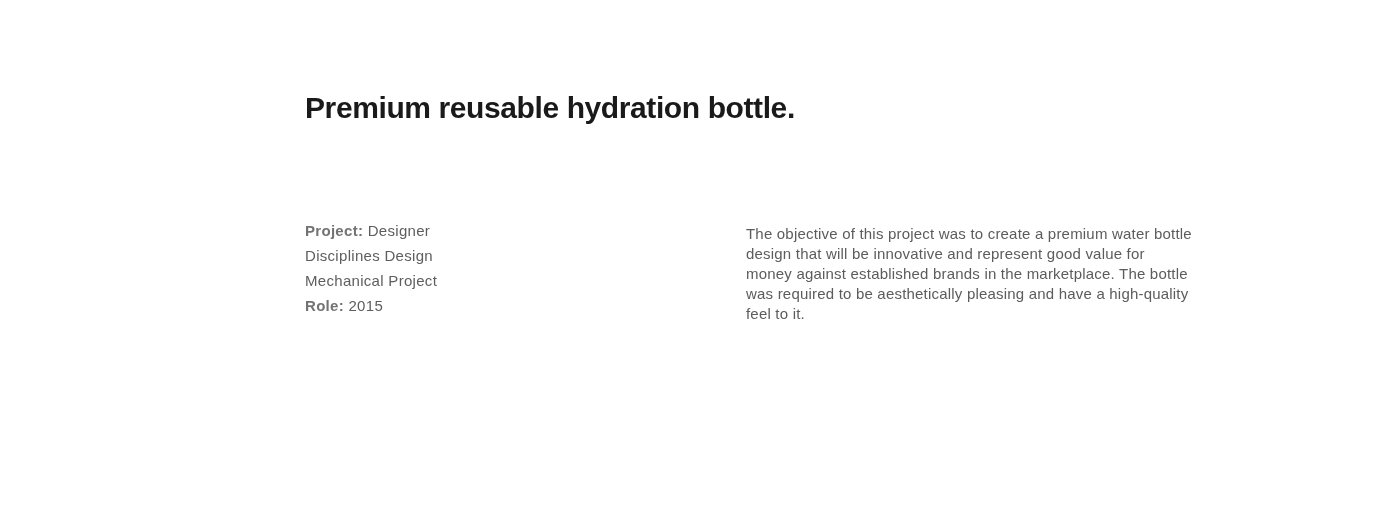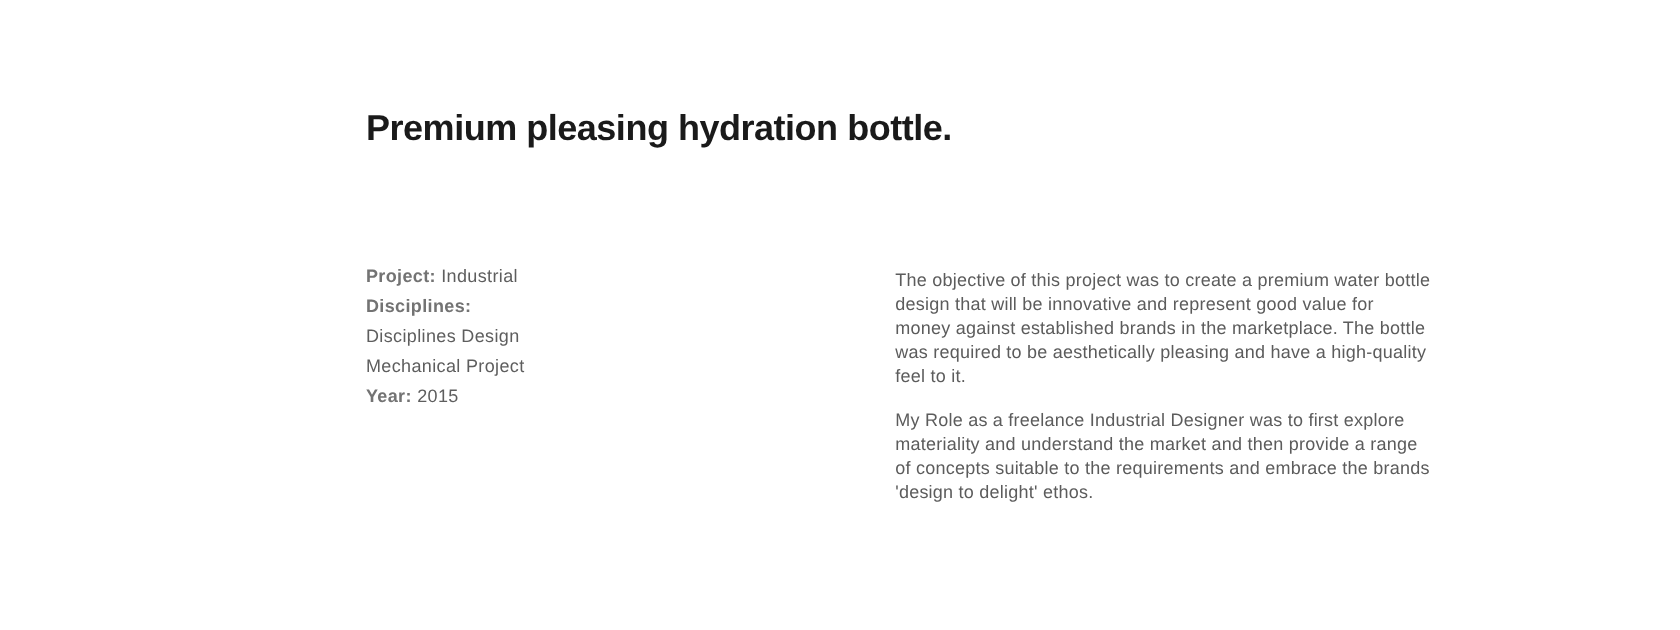--- a/index.html
+++ b/index.html
@@ -62,47 +62,40 @@
   }
   .desc p:last-child {
     margin-bottom: 0;
   }
 </style>
 </head>
 <body>
 
 <main>
 
-  <h1 class="page-title">Premium pleasing hydration bottle.</h1>
+  <h1 class="page-title">Premium reusable hydration bottle.</h1>
 
   <section class="meta">
     <div class="meta-row">
       <span class="meta-label">Project:</span>
-      <span class="meta-value">Industrial</span>
-    </div>
-    <div class="meta-row">
-      <span class="meta-label">Disciplines:</span>
+      <span class="meta-value">Designer</span>
     </div>
     <div class="meta-row">
       <span class="meta-value">Disciplines Design</span>
     </div>
     <div class="meta-row">
       <span class="meta-value">Mechanical Project</span>
     </div>
     <div class="meta-row">
-      <span class="meta-label">Year:</span>
+      <span class="meta-label">Role:</span>
       <span class="meta-value">2015</span>
     </div>
   </section>
 
   <section class="desc">
     <p>The objective of this project was to create a premium water bottle
 design that will be innovative and represent good value for
 money against established brands in the marketplace. The bottle
 was required to be aesthetically pleasing and have a high-quality
 feel to it.</p>
-    <p>My Role as a freelance Industrial Designer was to first explore
-materiality and understand the market and then provide a range
-of concepts suitable to the requirements and embrace the brands
-'design to delight' ethos.</p>
   </section>
 
 </main>
 
 </body></html>

